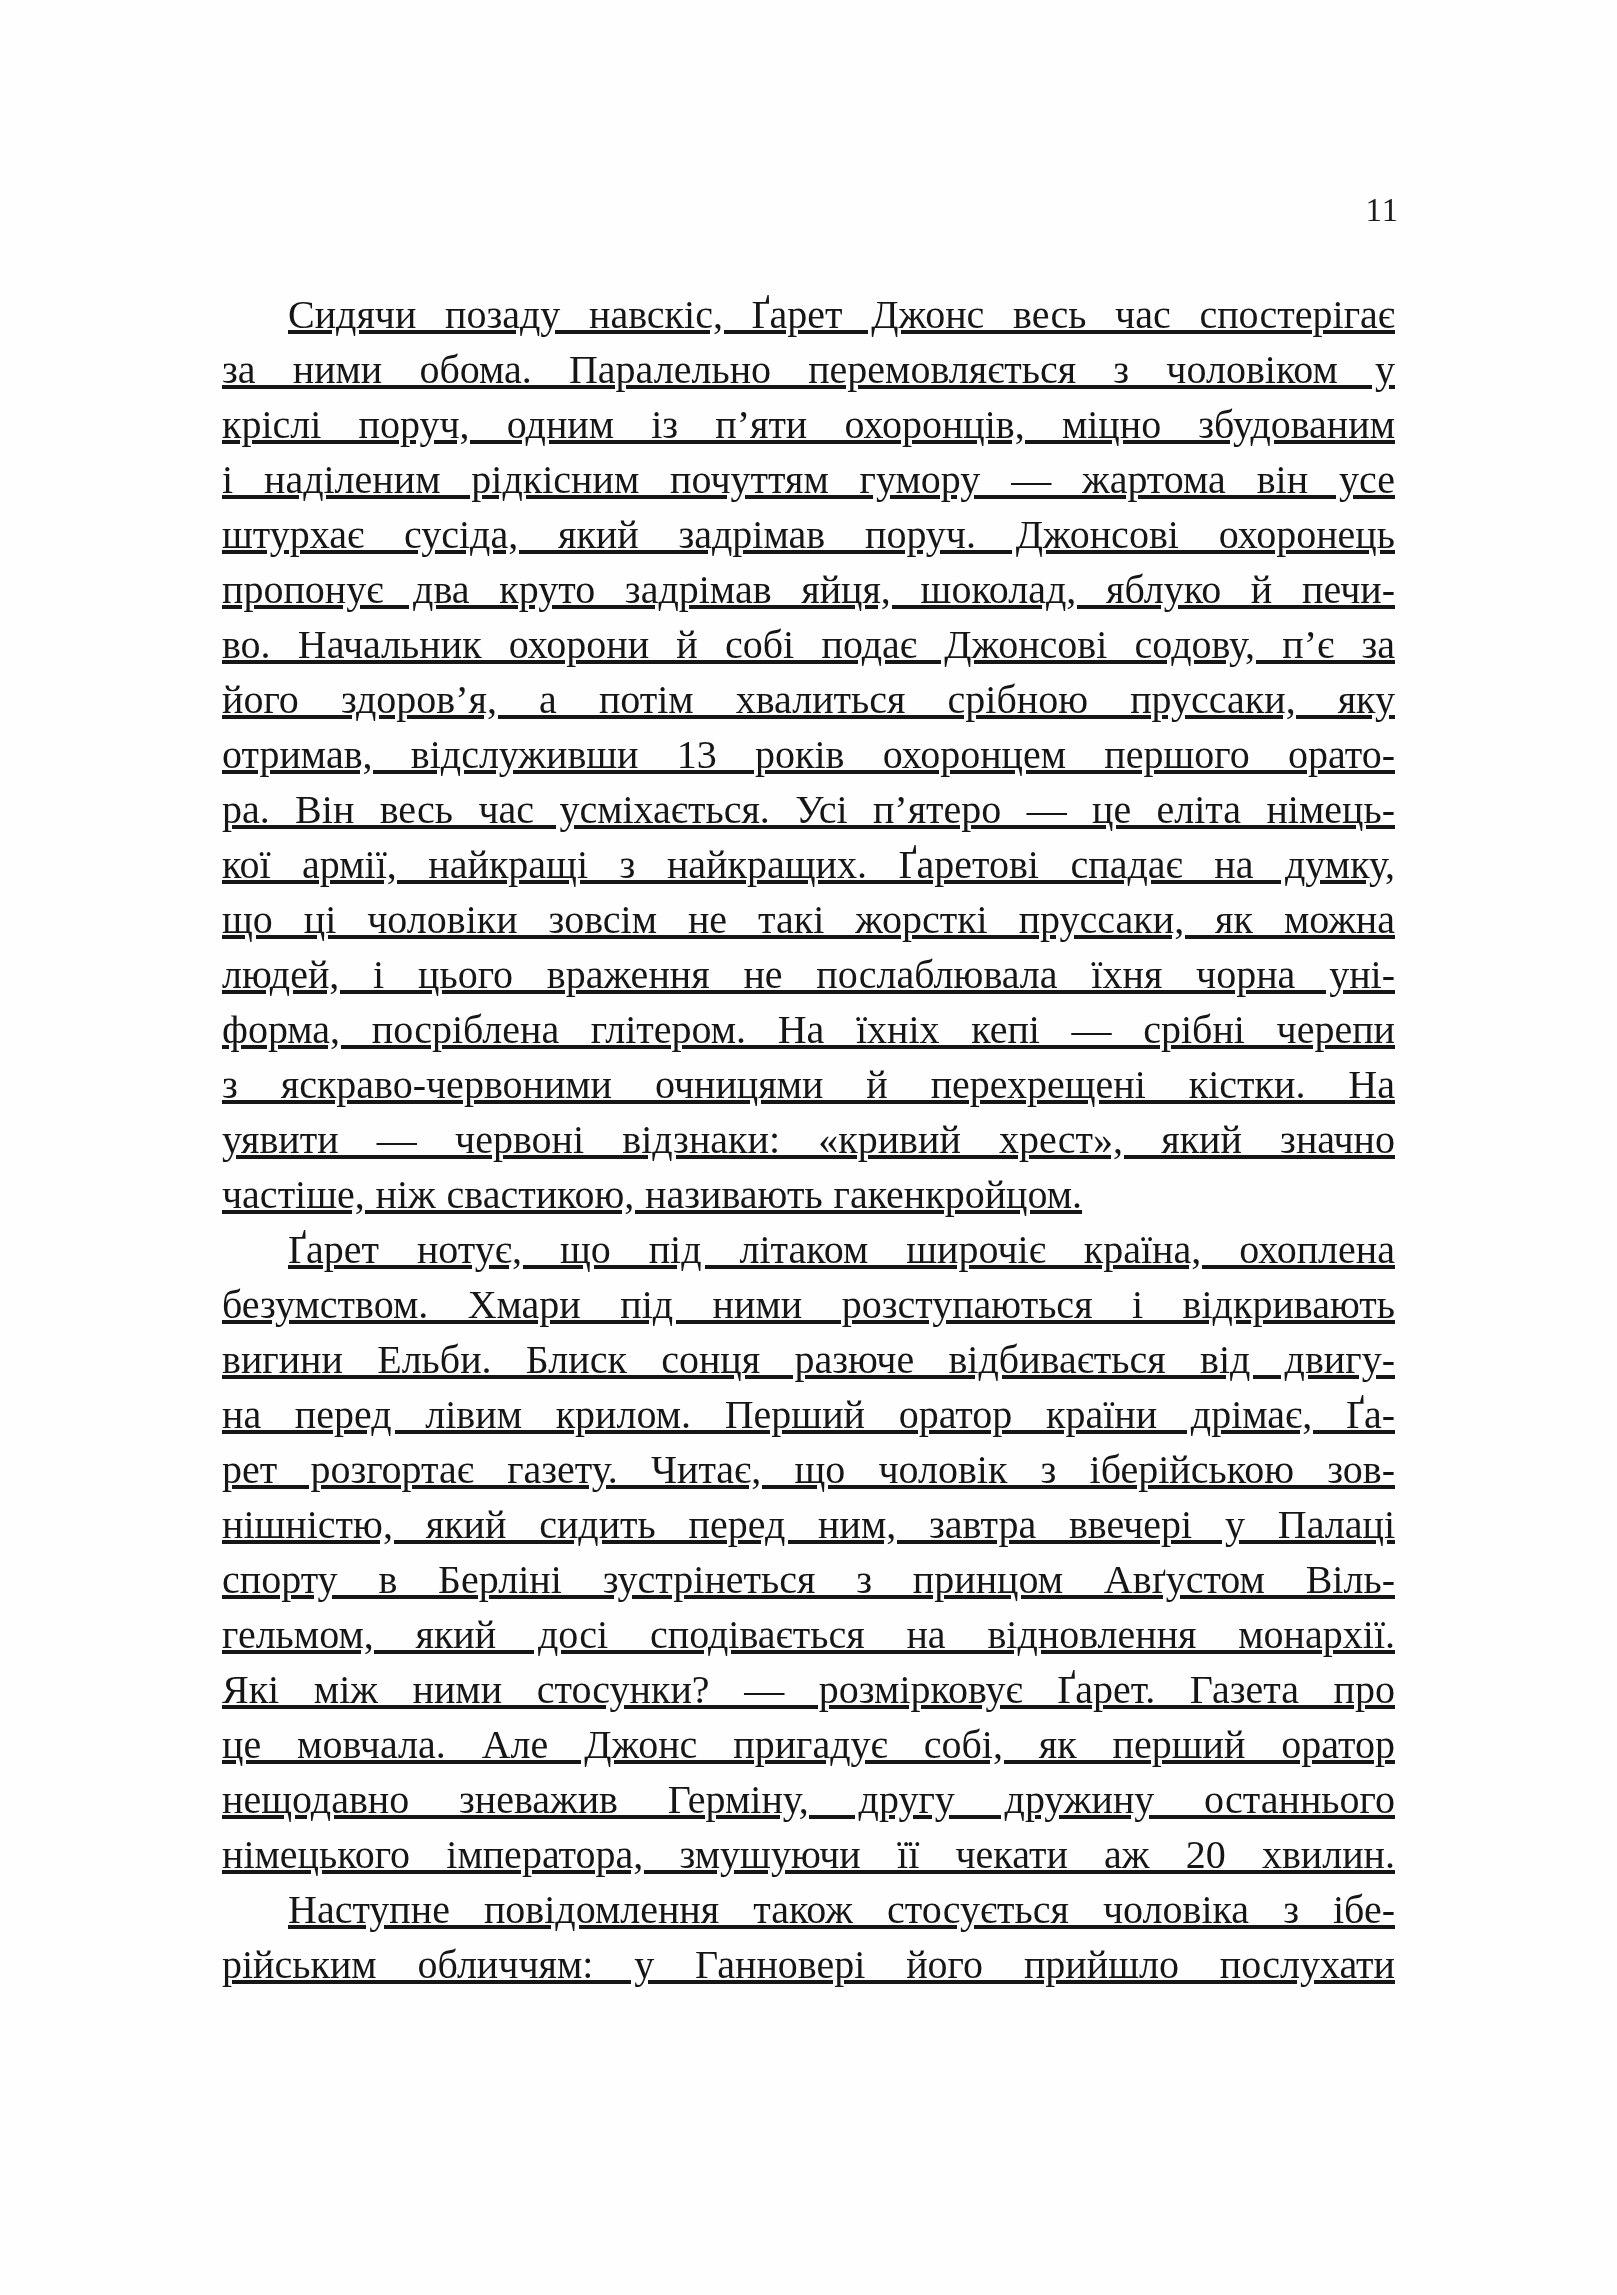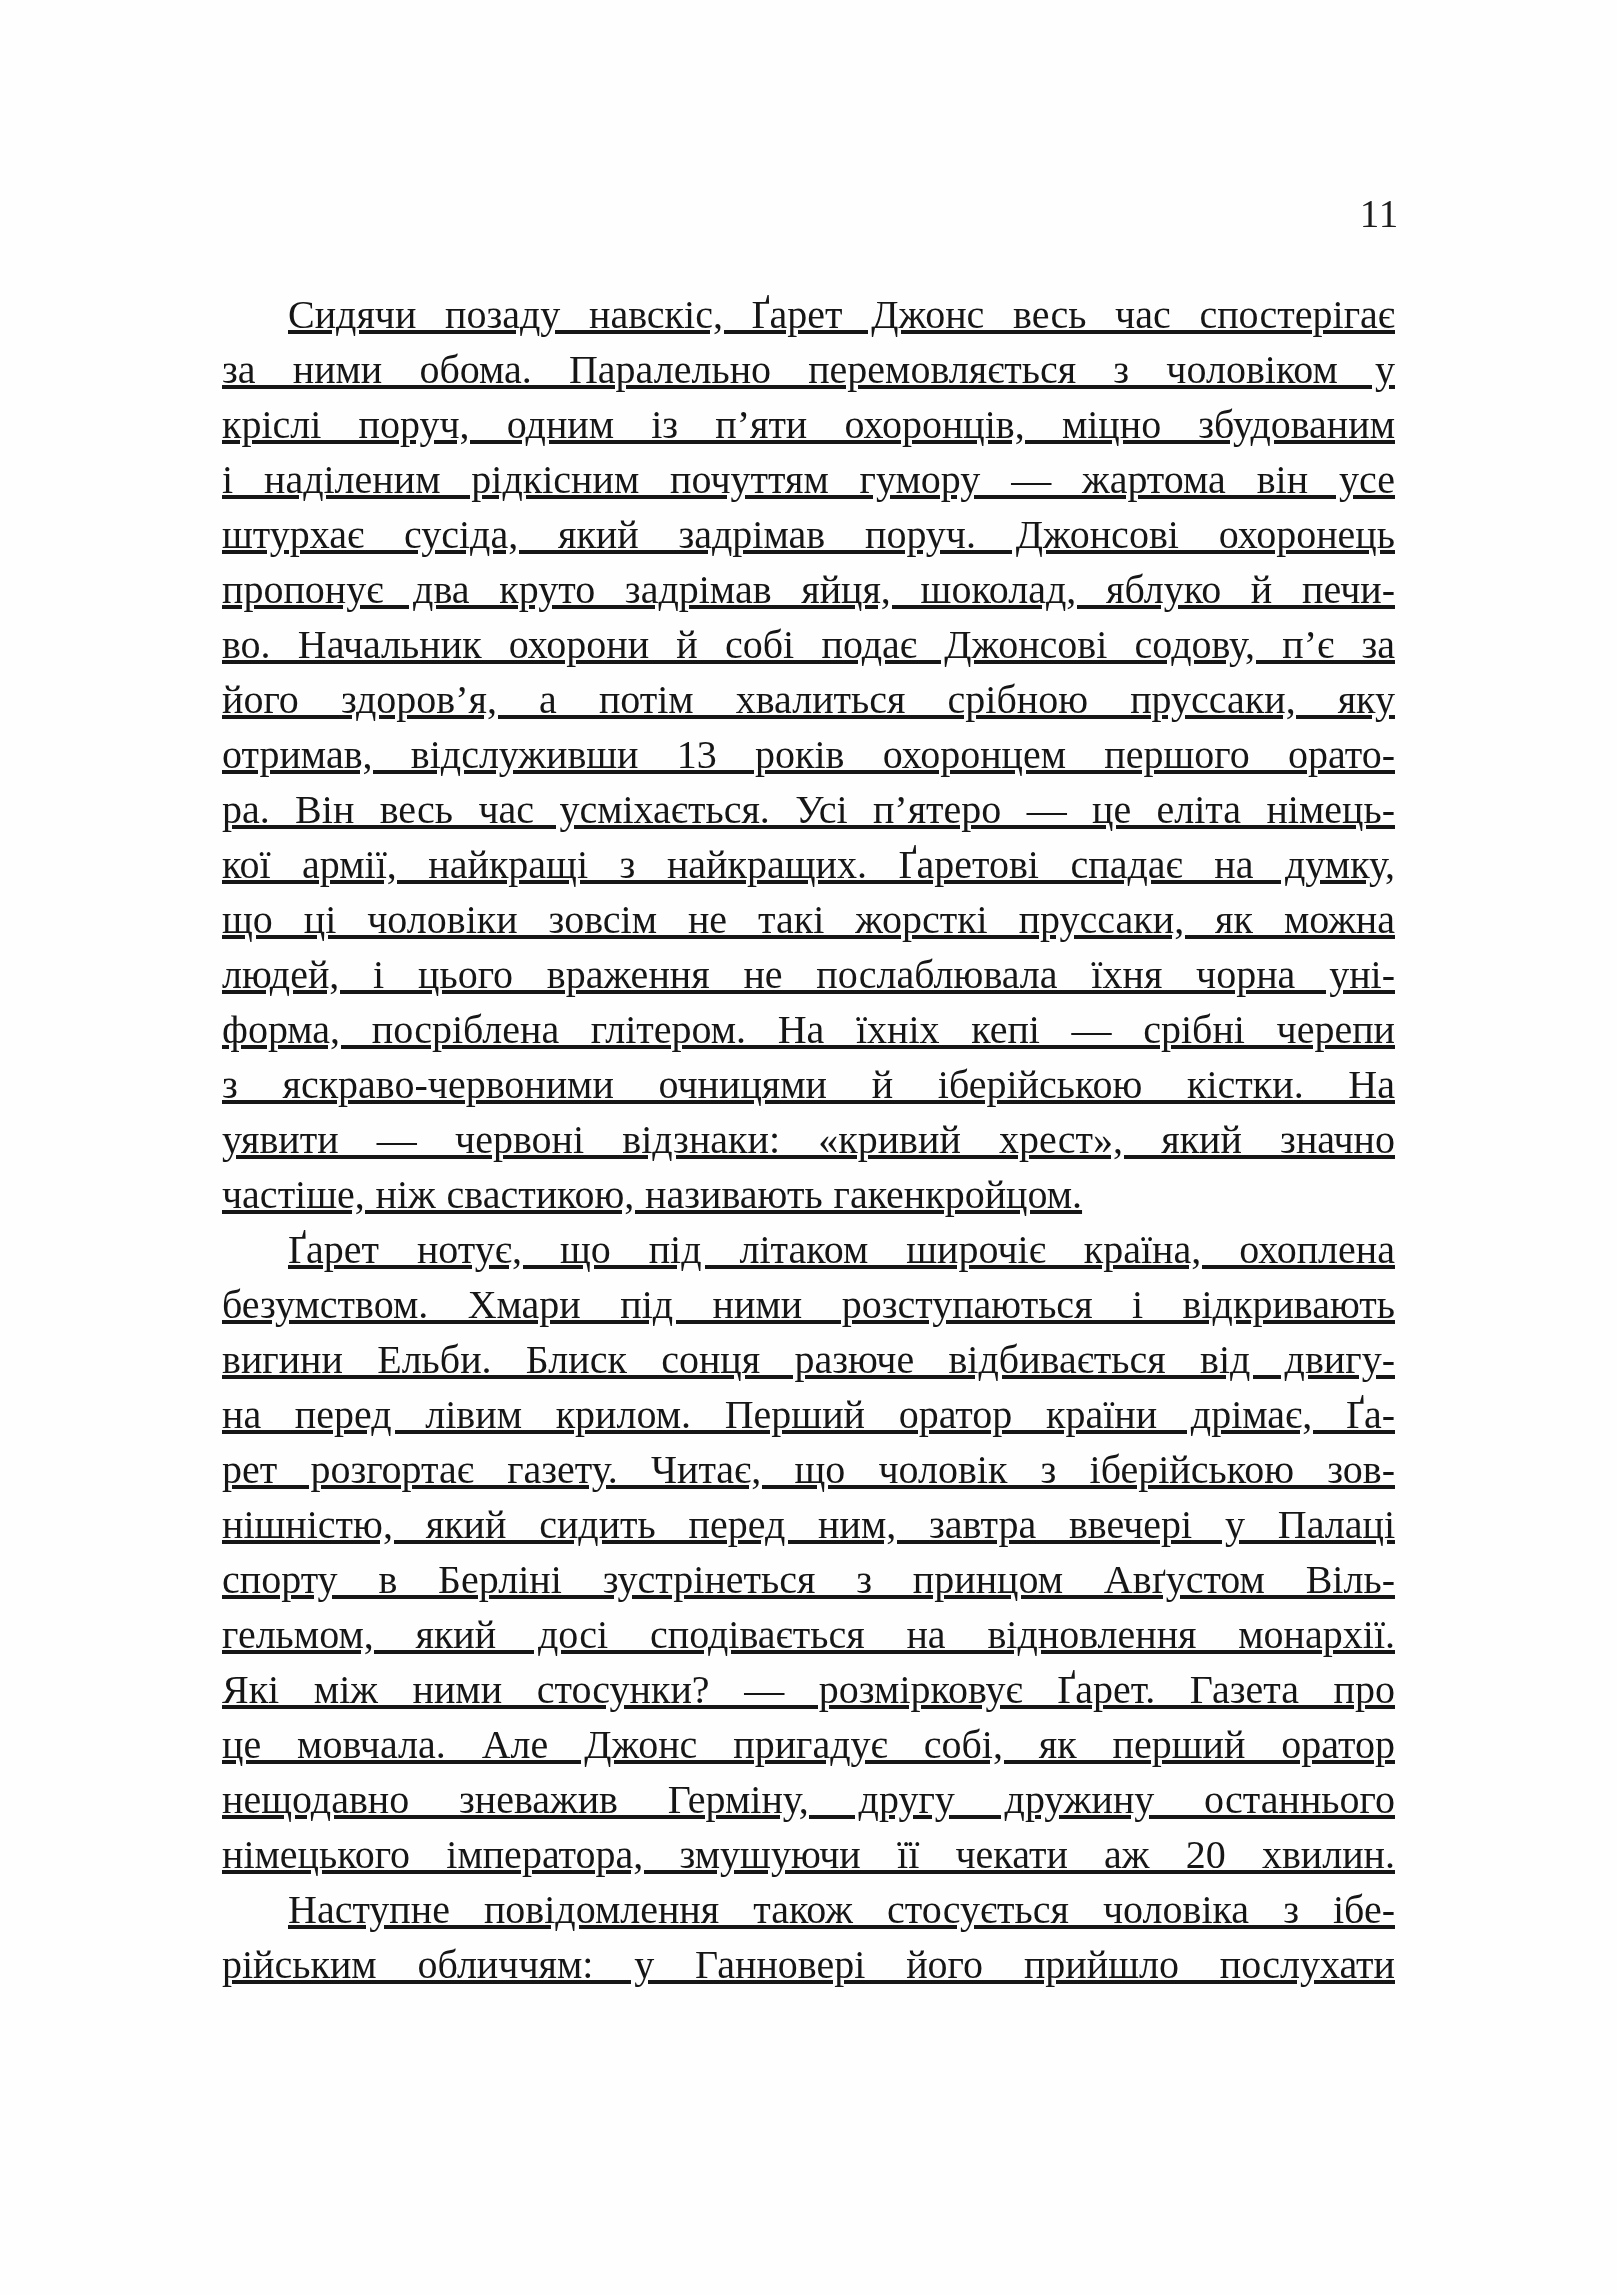--- a/index.html
+++ b/index.html
@@ -15,21 +15,21 @@
     overflow: hidden;
     font-family: "Liberation Serif", "DejaVu Serif", serif;
     color: #161616;
   }
   .folio {
     position: absolute;
     top: 194px;
     left: 1247px;
     width: 152px;
     text-align: right;
-    font-size: 39px;
+    font-size: 33px;
     line-height: 1;
     letter-spacing: 0.8px;
     color: #1c1c1c;
   }
   .text-block {
     position: absolute;
     left: 222px;
     top: 287px;
     width: 1173px;
     font-size: 40px;
@@ -67,21 +67,21 @@
       <div class="line">штурхає сусіда, який задрімав поруч. Джонсові охоронець</div>
       <div class="line">пропонує два круто задрімав яйця, шоколад, яблуко й печи-</div>
       <div class="line">во. Начальник охорони й собі подає Джонсові содову, п’є за</div>
       <div class="line">його здоров’я, а потім хвалиться срібною пруссаки, яку</div>
       <div class="line">отримав, відслуживши 13 років охоронцем першого орато-</div>
       <div class="line">ра. Він весь час усміхається. Усі п’ятеро — це еліта німець-</div>
       <div class="line">кої армії, найкращі з найкращих. Ґаретові спадає на думку,</div>
       <div class="line">що ці чоловіки зовсім не такі жорсткі пруссаки, як можна</div>
       <div class="line">людей, і цього враження не послаблювала їхня чорна уні-</div>
       <div class="line">форма, посріблена глітером. На їхніх кепі — срібні черепи</div>
-      <div class="line">з яскраво-червоними очницями й іберійською кістки. На</div>
+      <div class="line">з яскраво-червоними очницями й перехрещені кістки. На</div>
       <div class="line">уявити — червоні відзнаки: «кривий хрест», який значно</div>
       <div class="line endpara">частіше, ніж свастикою, називають гакенкройцом.</div>
     </div>
 
     <div class="para">
       <div class="line indent">Ґарет нотує, що під літаком широчіє країна, охоплена</div>
       <div class="line">безумством. Хмари під ними розступаються і відкривають</div>
       <div class="line">вигини Ельби. Блиск сонця разюче відбивається від двигу-</div>
       <div class="line">на перед лівим крилом. Перший оратор країни дрімає, Ґа-</div>
       <div class="line">рет розгортає газету. Читає, що чоловік з іберійською зов-</div>

